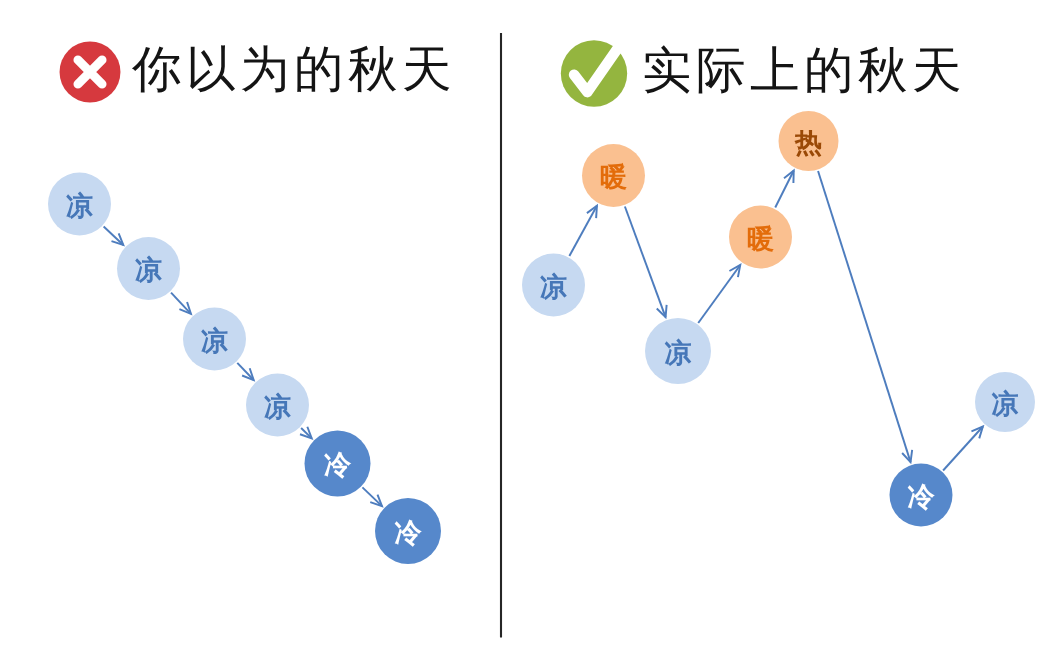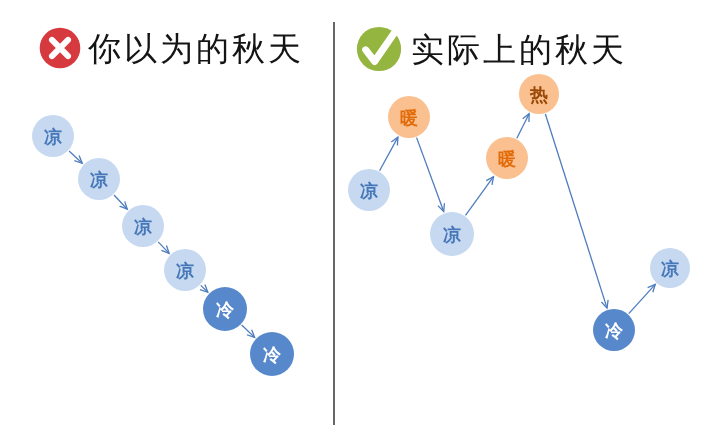--- a/index.html
+++ b/index.html
@@ -2,24 +2,24 @@
 <html><head>
 <meta charset="utf-8">
 <style>
   html,body{margin:0;padding:0;background:#ffffff;}
   body{width:707px;height:433px;position:relative;overflow:hidden;
        font-family:"Liberation Sans","DejaVu Sans",sans-serif;}
   .stage{position:absolute;left:0;top:0;width:707px;height:433px;}
   svg.diagram{position:absolute;left:0;top:0;}
   .header{position:absolute;display:flex;align-items:center;}
   .header .title{font-size:33px;letter-spacing:3px;color:#141414;
-                 white-space:nowrap;line-height:1;}
+                 white-space:nowrap;line-height:1;font-family:Liberation Mono, monospace;}
   .header-left{left:39px;top:27px;}
   .header-left .title{margin-left:7px;}
-  .header-right{left:356px;top:26px;}
+  .header-right{left:373px;top:26px;}
   .header-right .title{margin-left:9px;}
   .icon svg{display:block;overflow:visible;}
   text.node-label{font-family:"Liberation Sans","DejaVu Sans",sans-serif;
                   font-weight:bold;}
 </style>
 </head>
 <body>
 
 <div class="stage">
 

